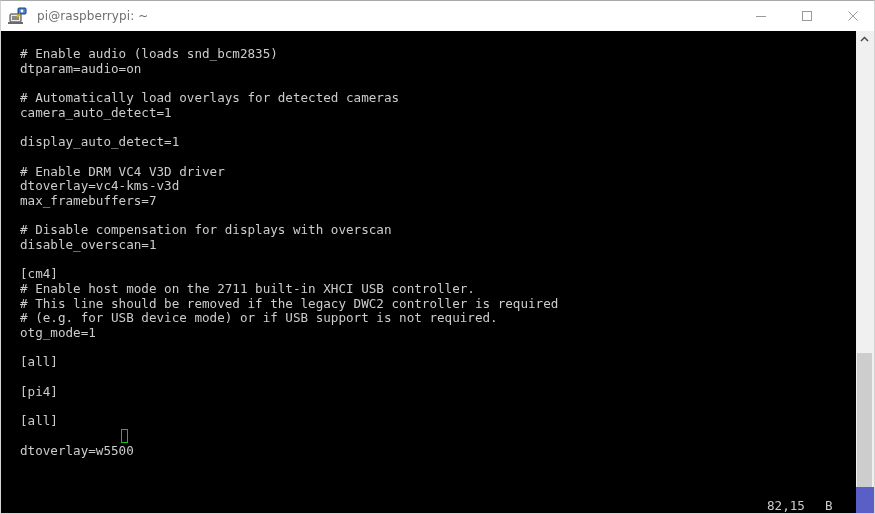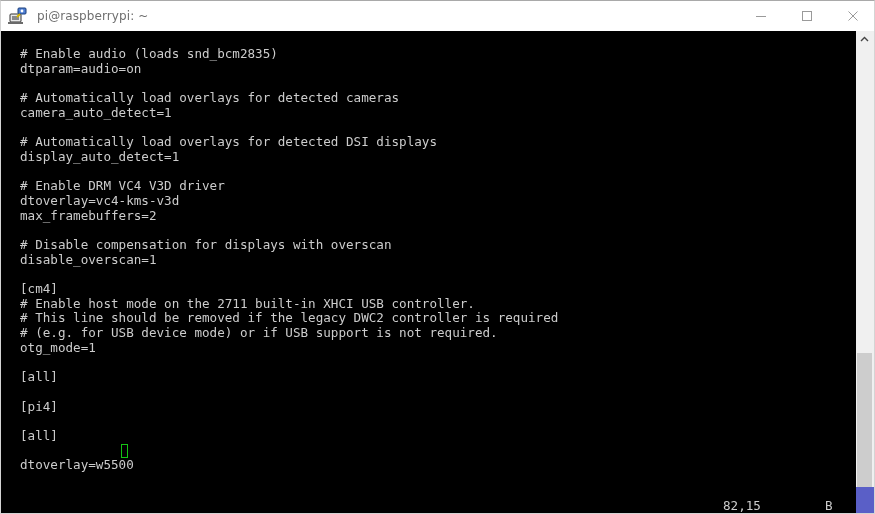--- a/index.html
+++ b/index.html
@@ -126,21 +126,21 @@
     height: 18px;
     background: #000000;
     font-family: "DejaVu Sans Mono", monospace;
     font-size: 12.6px;
     line-height: 18px;
     color: #cccccc;
     white-space: pre;
   }
   .status-pos {
     position: absolute;
-    left: 722px;
+    left: 766px;
     top: 0;
   }
   .status-state {
     position: absolute;
     left: 824px;
     top: 0;
   }
 
   
   .scrollbar {
@@ -228,26 +228,25 @@
   </div>
 
   <div class="terminal">
     <div class="term-body" id="term-body">
         <div class="line"># Enable audio (loads snd_bcm2835)</div>
         <div class="line">dtparam=audio=on</div>
         <div class="line blank"> </div>
         <div class="line"># Automatically load overlays for detected cameras</div>
         <div class="line">camera_auto_detect=1</div>
         <div class="line blank"> </div>
-        <div class="line"># Automatically load overlays for detected DSI displays</div>
         <div class="line">display_auto_detect=1</div>
         <div class="line blank"> </div>
         <div class="line"># Enable DRM VC4 V3D driver</div>
         <div class="line">dtoverlay=vc4-kms-v3d</div>
-        <div class="line">max_framebuffers=2</div>
+        <div class="line">max_framebuffers=7</div>
         <div class="line blank"> </div>
         <div class="line"># Disable compensation for displays with overscan</div>
         <div class="line">disable_overscan=1</div>
         <div class="line blank"> </div>
         <div class="line">[cm4]</div>
         <div class="line"># Enable host mode on the 2711 built-in XHCI USB controller.</div>
         <div class="line"># This line should be removed if the legacy DWC2 controller is required</div>
         <div class="line"># (e.g. for USB device mode) or if USB support is not required.</div>
         <div class="line">otg_mode=1</div>
         <div class="line blank"> </div>

